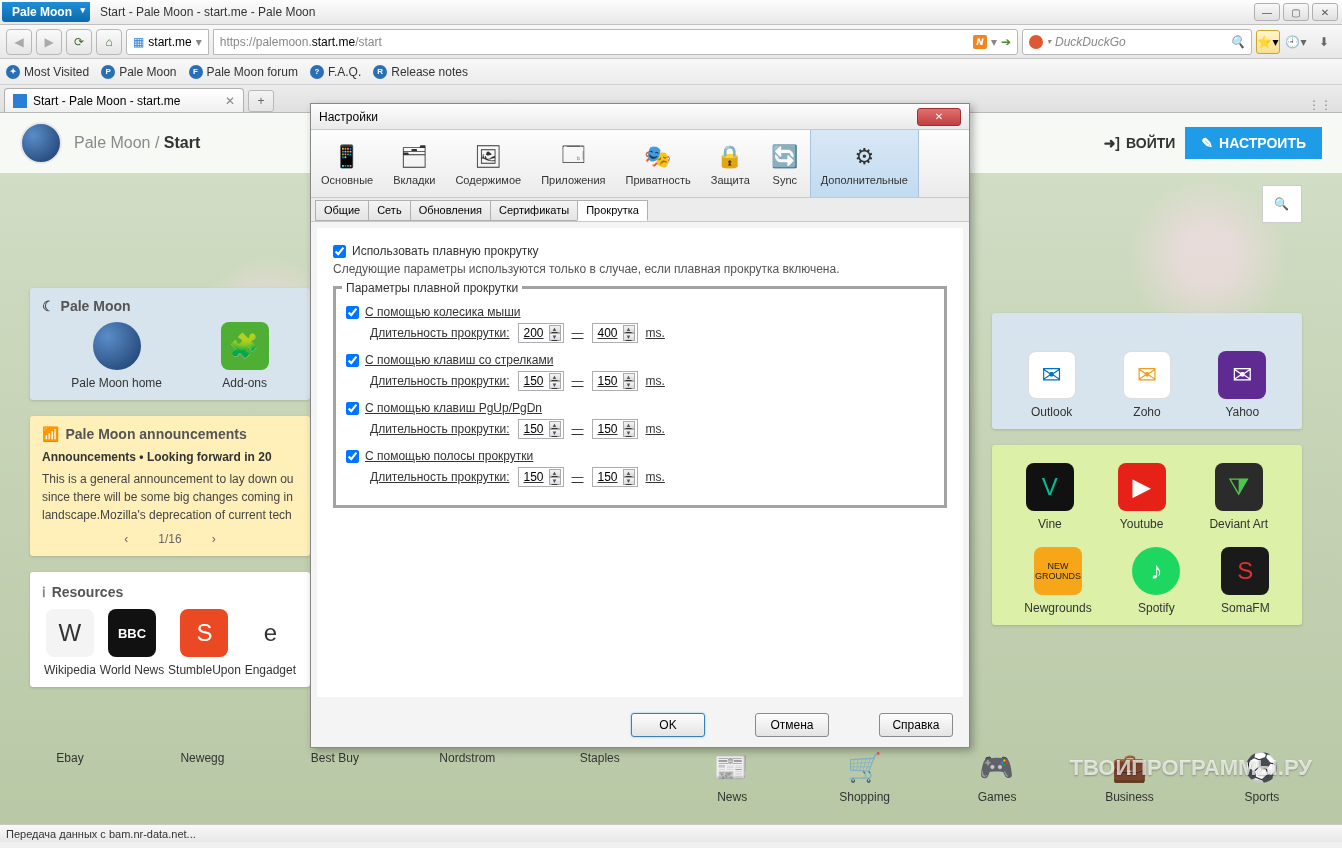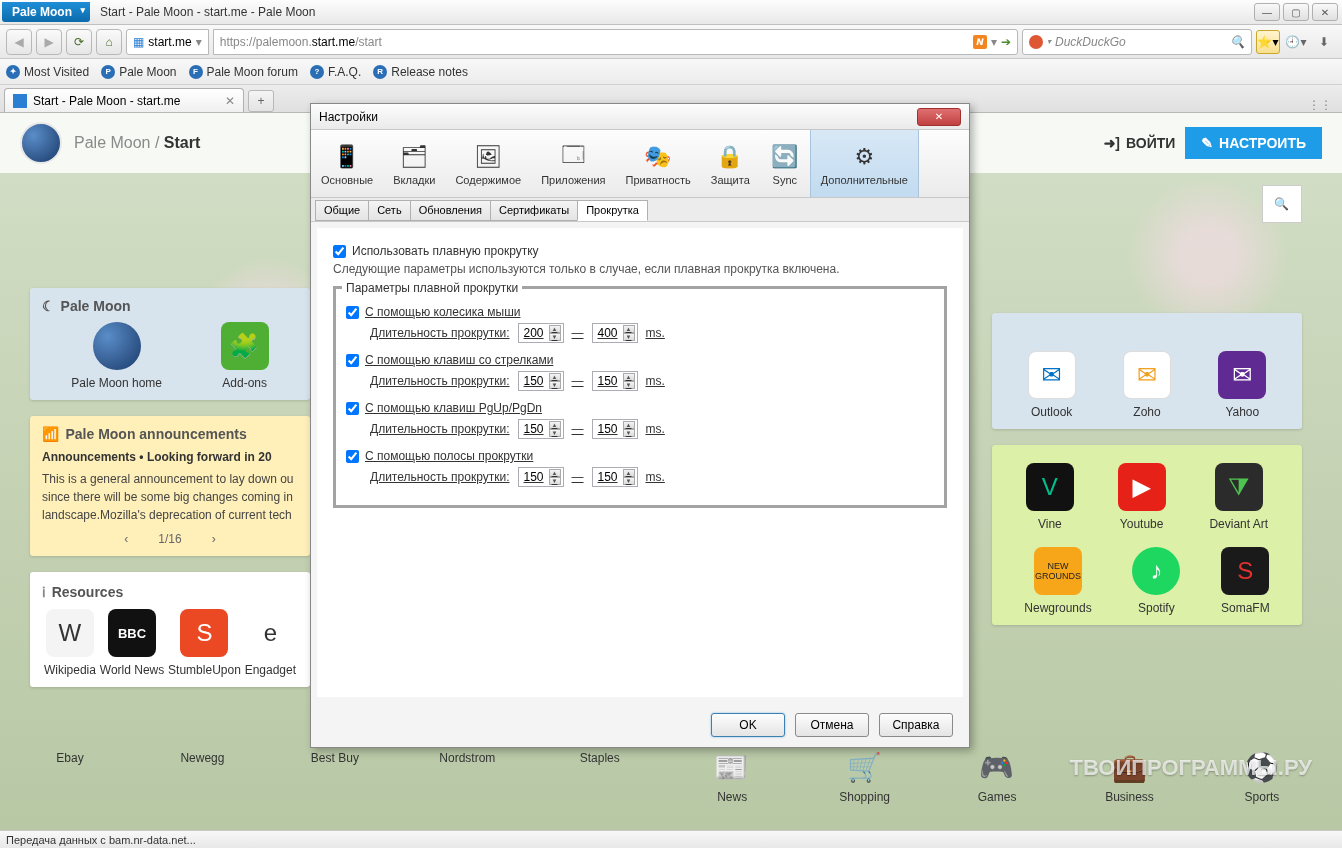--- a/index.html
+++ b/index.html
@@ -84,25 +84,25 @@
 .chk-row { display: flex; align-items: center; gap: 6px; margin: 4px 0; }
 .fieldset { border: 3px solid #a3a3a3; padding: 8px 10px; margin-top: 10px; }
 .fieldset-legend { font-size: 12px; color: #333; padding: 0 4px; background: #fff; margin-left: -4px; position: relative; top: -16px; display: inline-block; }
 .fieldset-inner { margin-top: -10px; text-decoration: underline; }
 .dur-row { display: flex; align-items: center; gap: 8px; margin: 4px 0 10px 24px; }
 .spinner { width: 46px; height: 20px; border: 1px solid #abadb3; background: #fff; display: flex; align-items: center; justify-content: flex-end; padding: 0 2px 0 4px; }
 .spinner input { width: 26px; border: none; text-align: center; font-size: 12px; outline: none; }
 .spin-btns { display: flex; flex-direction: column; margin-left: 2px; }
 .spin-btns span { width: 12px; height: 8px; background: linear-gradient(#f4f4f4,#dcdcdc); border: 1px solid #aaa; font-size: 6px; line-height: 6px; text-align: center; cursor: pointer; color: #555; }
 .dlg-footer { height: 44px; display: flex; align-items: center; justify-content: flex-end; padding: 0 16px; gap: 10px; background: #f4f4f4; }
-.dlg-btn { min-width: 74px; height: 24px; border: 1px solid #8a8a8a; background: linear-gradient(#fdfdfd,#e4e4e4); border-radius: 3px; cursor: pointer; font-size: 12px; }
+.dlg-btn { min-width: 74px; height: 24px; border: 1px solid #8a8a8a; background: linear-gradient(#fdfdfd,#e4e4e4); border-radius: 3px; cursor: pointer; font-size: 12px; margin-left: 40px; }
 .dlg-btn.primary { border: 1px solid #3c7fb1; box-shadow: 0 0 2px #6db2e4; }
 
 
-.statusbar { position: absolute; bottom: 0; left: 0; right: 0; height: 18px; background: linear-gradient(#f8f8f8,#e8e8e8); border-top: 1px solid #c8c8c8; padding: 0 6px; font-size: 11px; color: #333; display: flex; align-items: center; }
+.statusbar { position: absolute; bottom: 6px; left: 0; right: 0; height: 18px; background: linear-gradient(#f8f8f8,#e8e8e8); border-top: 1px solid #c8c8c8; padding: 0 6px; font-size: 11px; color: #333; display: flex; align-items: center; }
 
 .watermark { position: absolute; right: 30px; bottom: 50px; color: rgba(255,255,255,0.7); font-size: 22px; font-weight: bold; pointer-events: none; text-shadow: 0 1px 2px rgba(0,0,0,0.3); }
 .note { color: #555; margin: 4px 0 8px; }
 </style>
 </head>
 <body>
 
 <div class="titlebar">
   <div class="app-btn">Pale Moon</div>
   <div class="title-text">Start - Pale Moon - start.me - Pale Moon</div>

